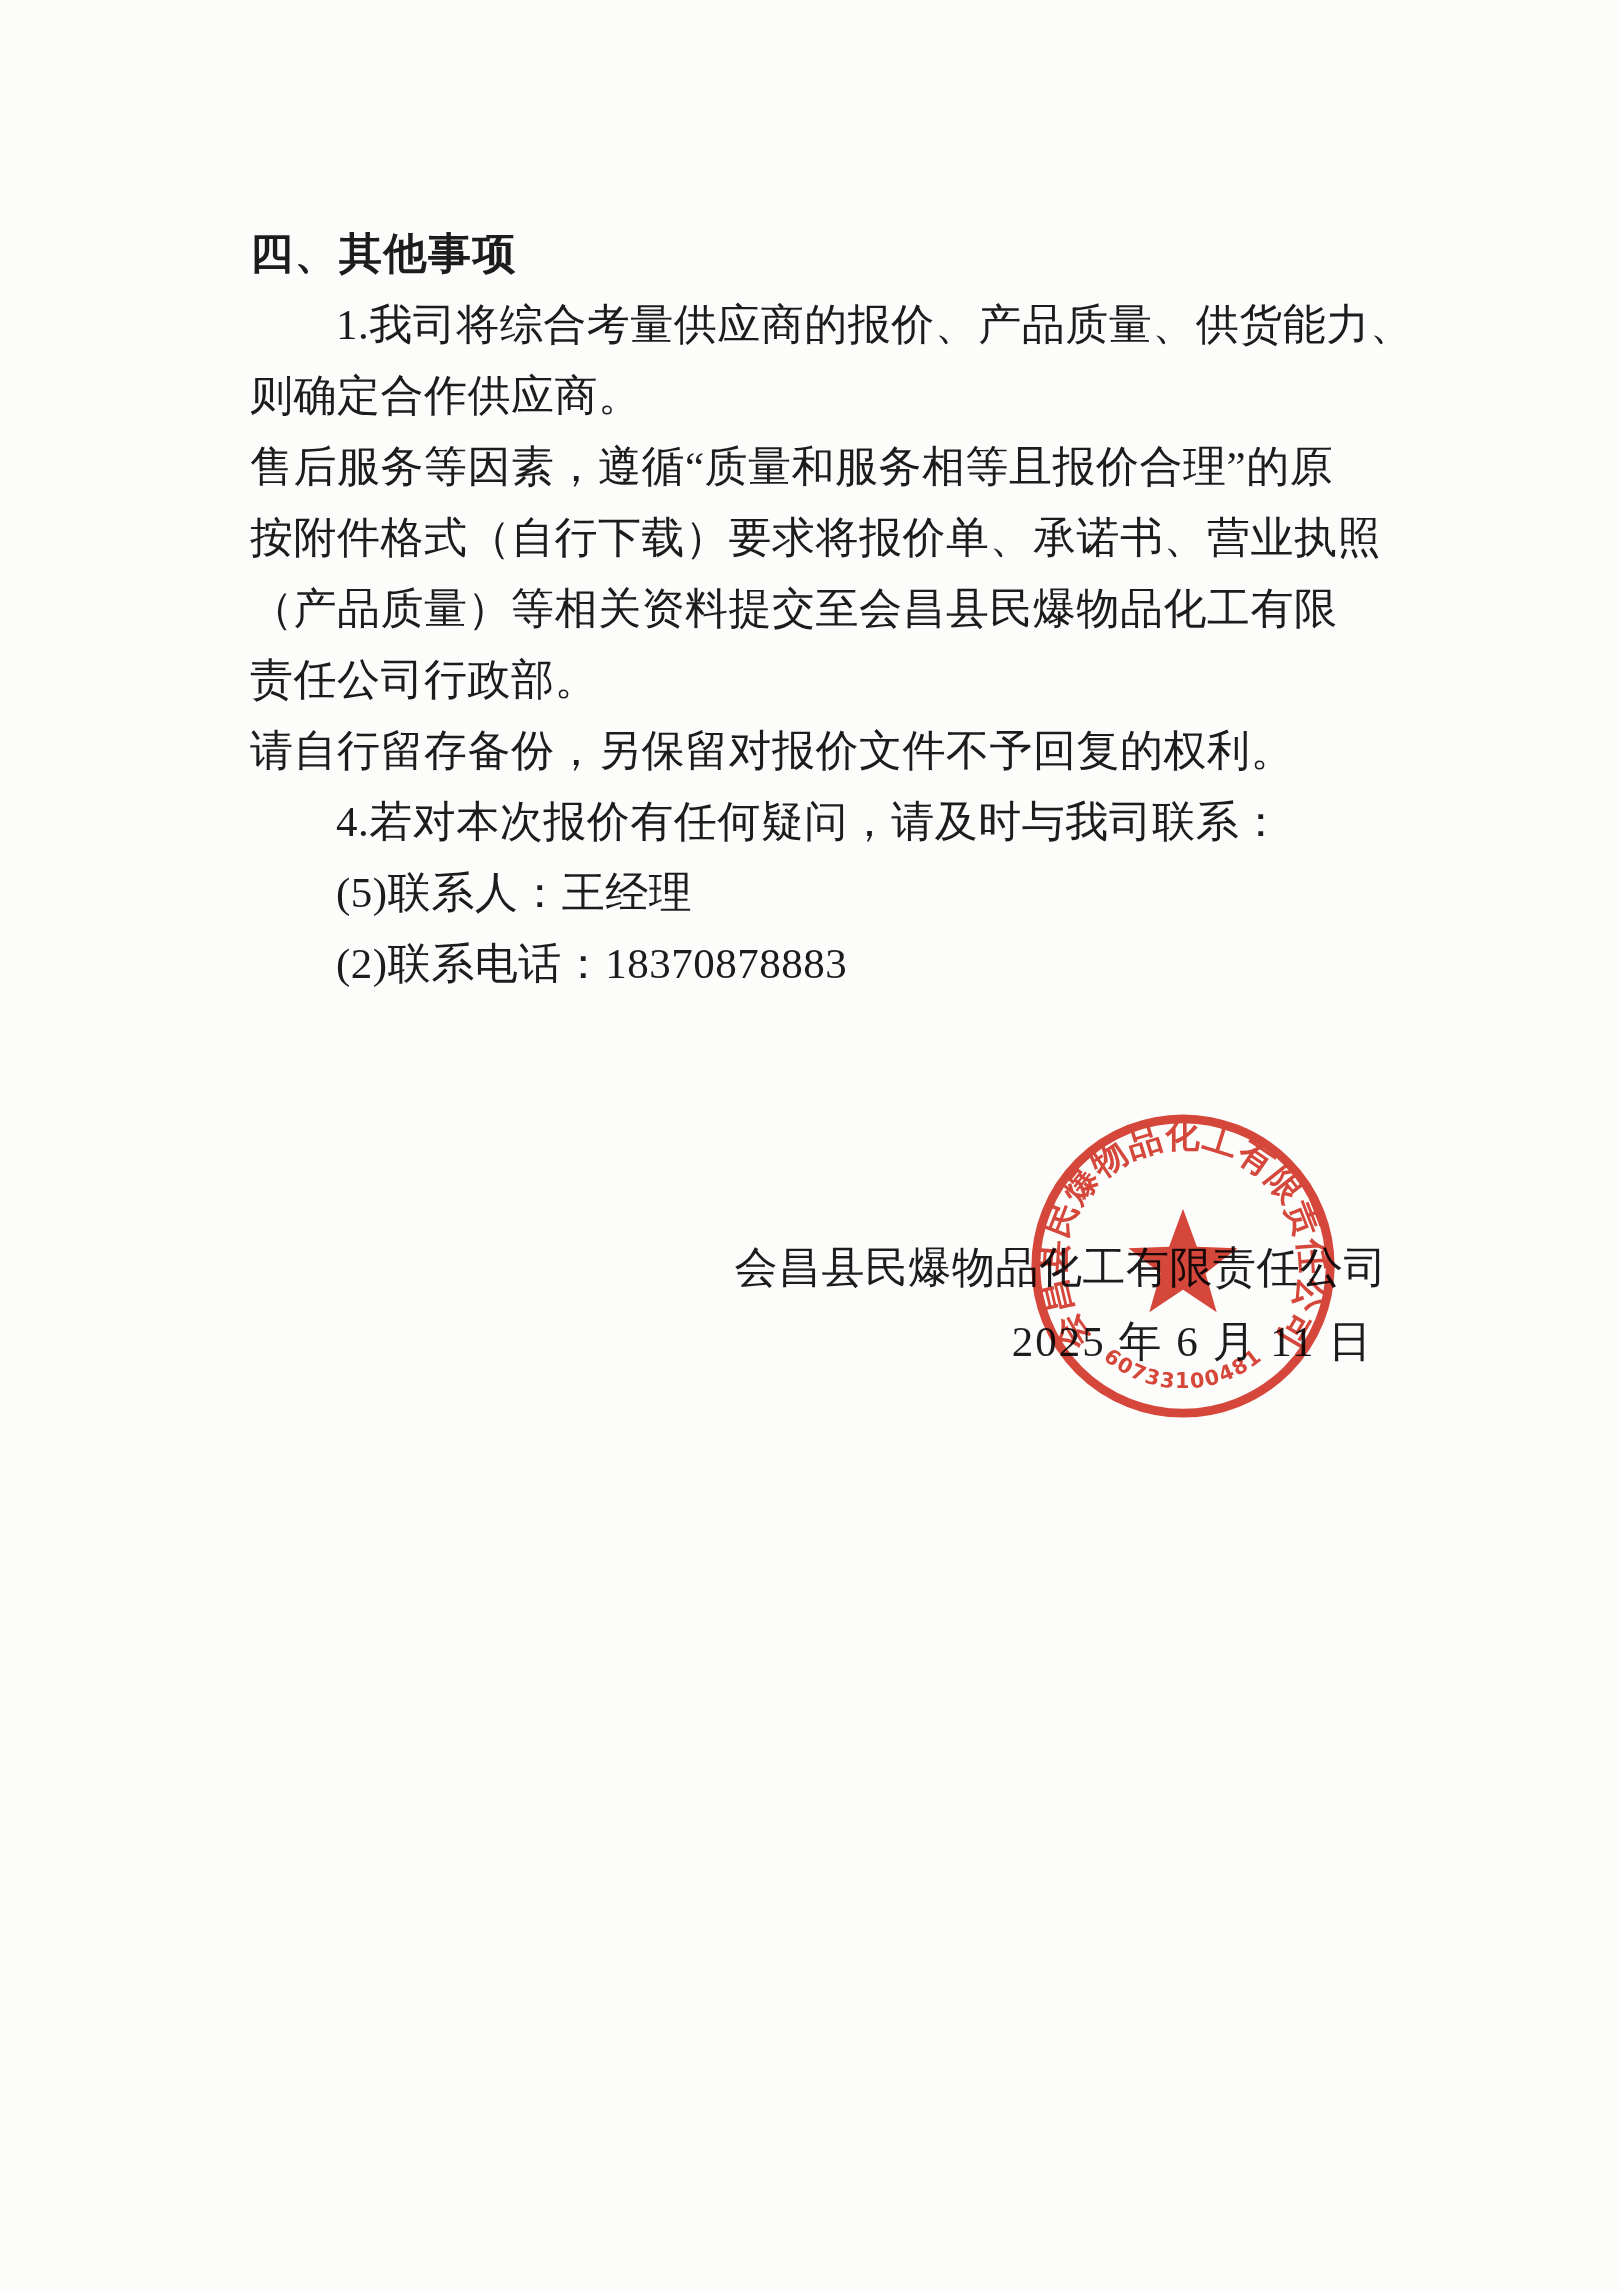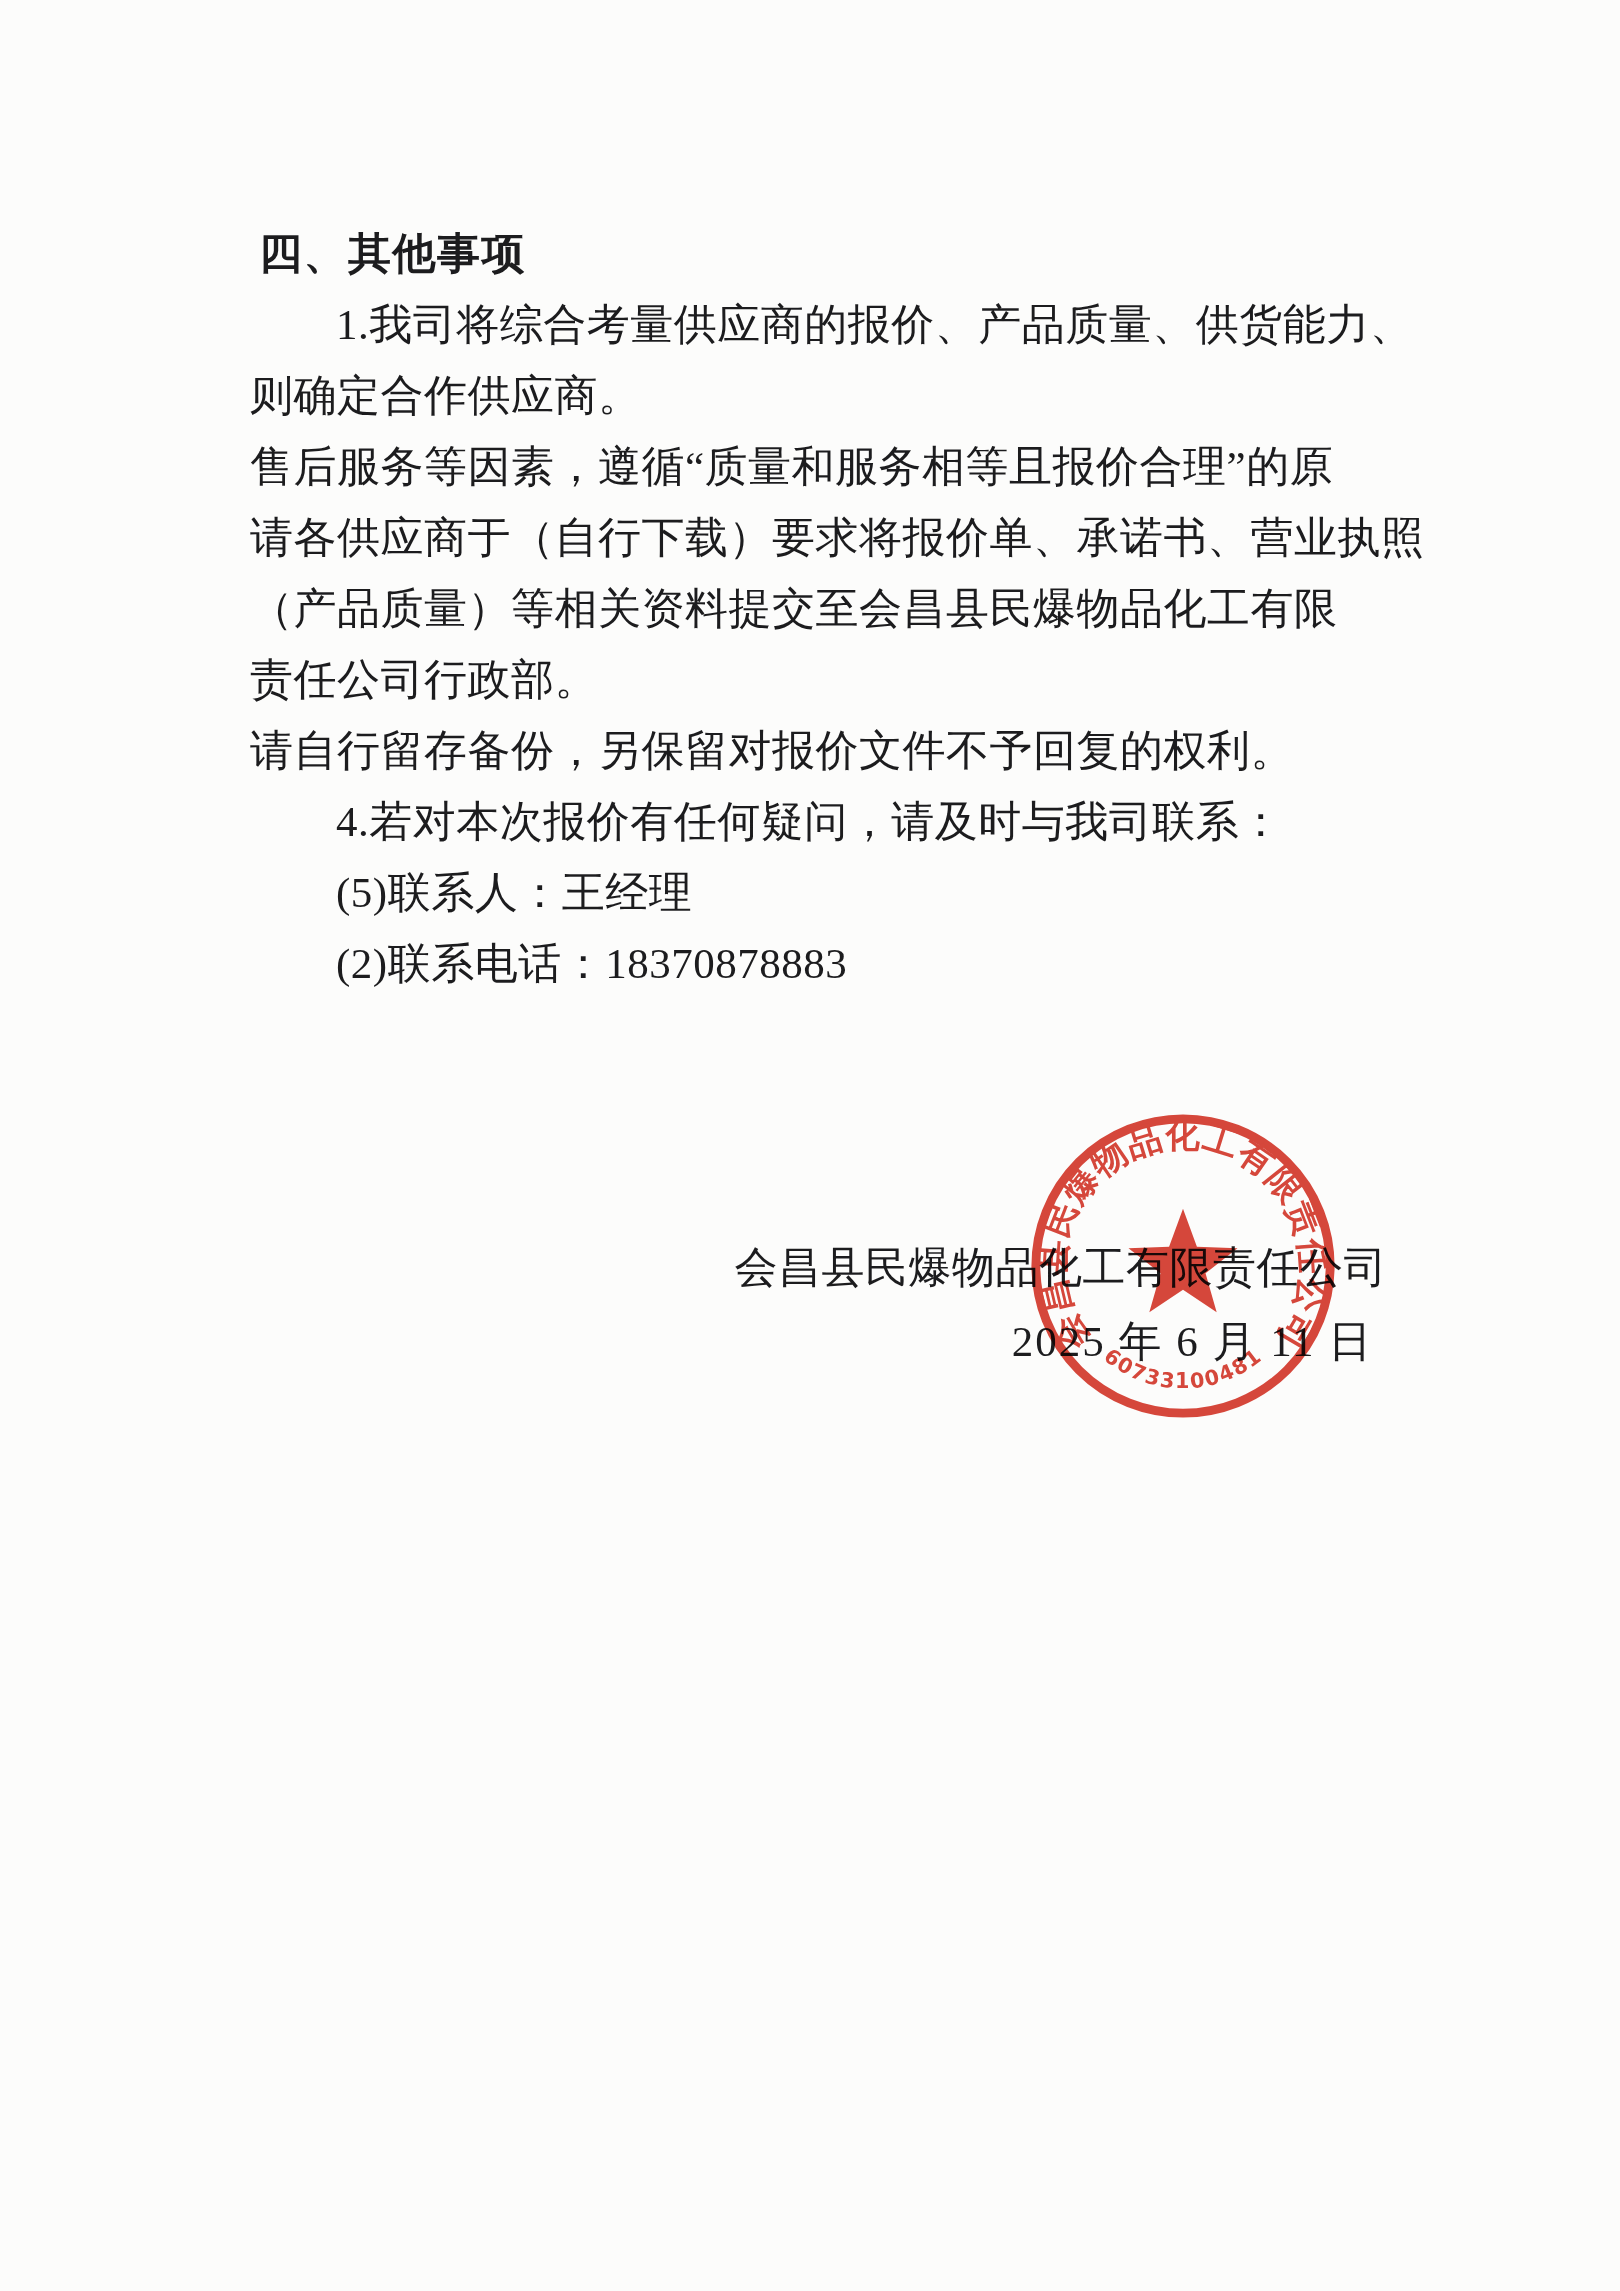--- a/index.html
+++ b/index.html
@@ -23,21 +23,21 @@
     width: 1147px;
   }
   .line {
     font-size: 43px;
     line-height: 71px;
     height: 71px;
     white-space: nowrap;
     letter-spacing: 0.5px;
   }
   .line.indent { padding-left: 86px; }
-  .line.heading { font-weight: bold; letter-spacing: 1.5px; margin-left: 9px; }
+  .line.heading { font-weight: bold; letter-spacing: 1.5px; }
   .signature {
     position: absolute;
     top: 1231px;
     right: 233px;
     text-align: right;
   }
   .signature .company {
     font-size: 43px;
     line-height: 74px;
     white-space: nowrap;
@@ -72,21 +72,21 @@
 </head>
 <body>
 
 <div class="page">
 
   <div class="body-text">
     <div class="line heading">四、其他事项</div>
     <div class="line indent">1.我司将综合考量供应商的报价、产品质量、供货能力、</div>
     <div class="line">则确定合作供应商。</div>
     <div class="line">售后服务等因素，遵循“质量和服务相等且报价合理”的原</div>
-    <div class="line">请各供应商于（自行下载）要求将报价单、承诺书、营业执照</div>
+    <div class="line">按附件格式（自行下载）要求将报价单、承诺书、营业执照</div>
     <div class="line">（产品质量）等相关资料提交至会昌县民爆物品化工有限</div>
     <div class="line">责任公司行政部。</div>
     <div class="line">请自行留存备份，另保留对报价文件不予回复的权利。</div>
     <div class="line indent">4.若对本次报价有任何疑问，请及时与我司联系：</div>
     <div class="line indent">(5)联系人：王经理</div>
     <div class="line indent">(2)联系电话：18370878883</div>
   </div>
 
   <div class="signature">
     <div class="company">会昌县民爆物品化工有限责任公司</div>

